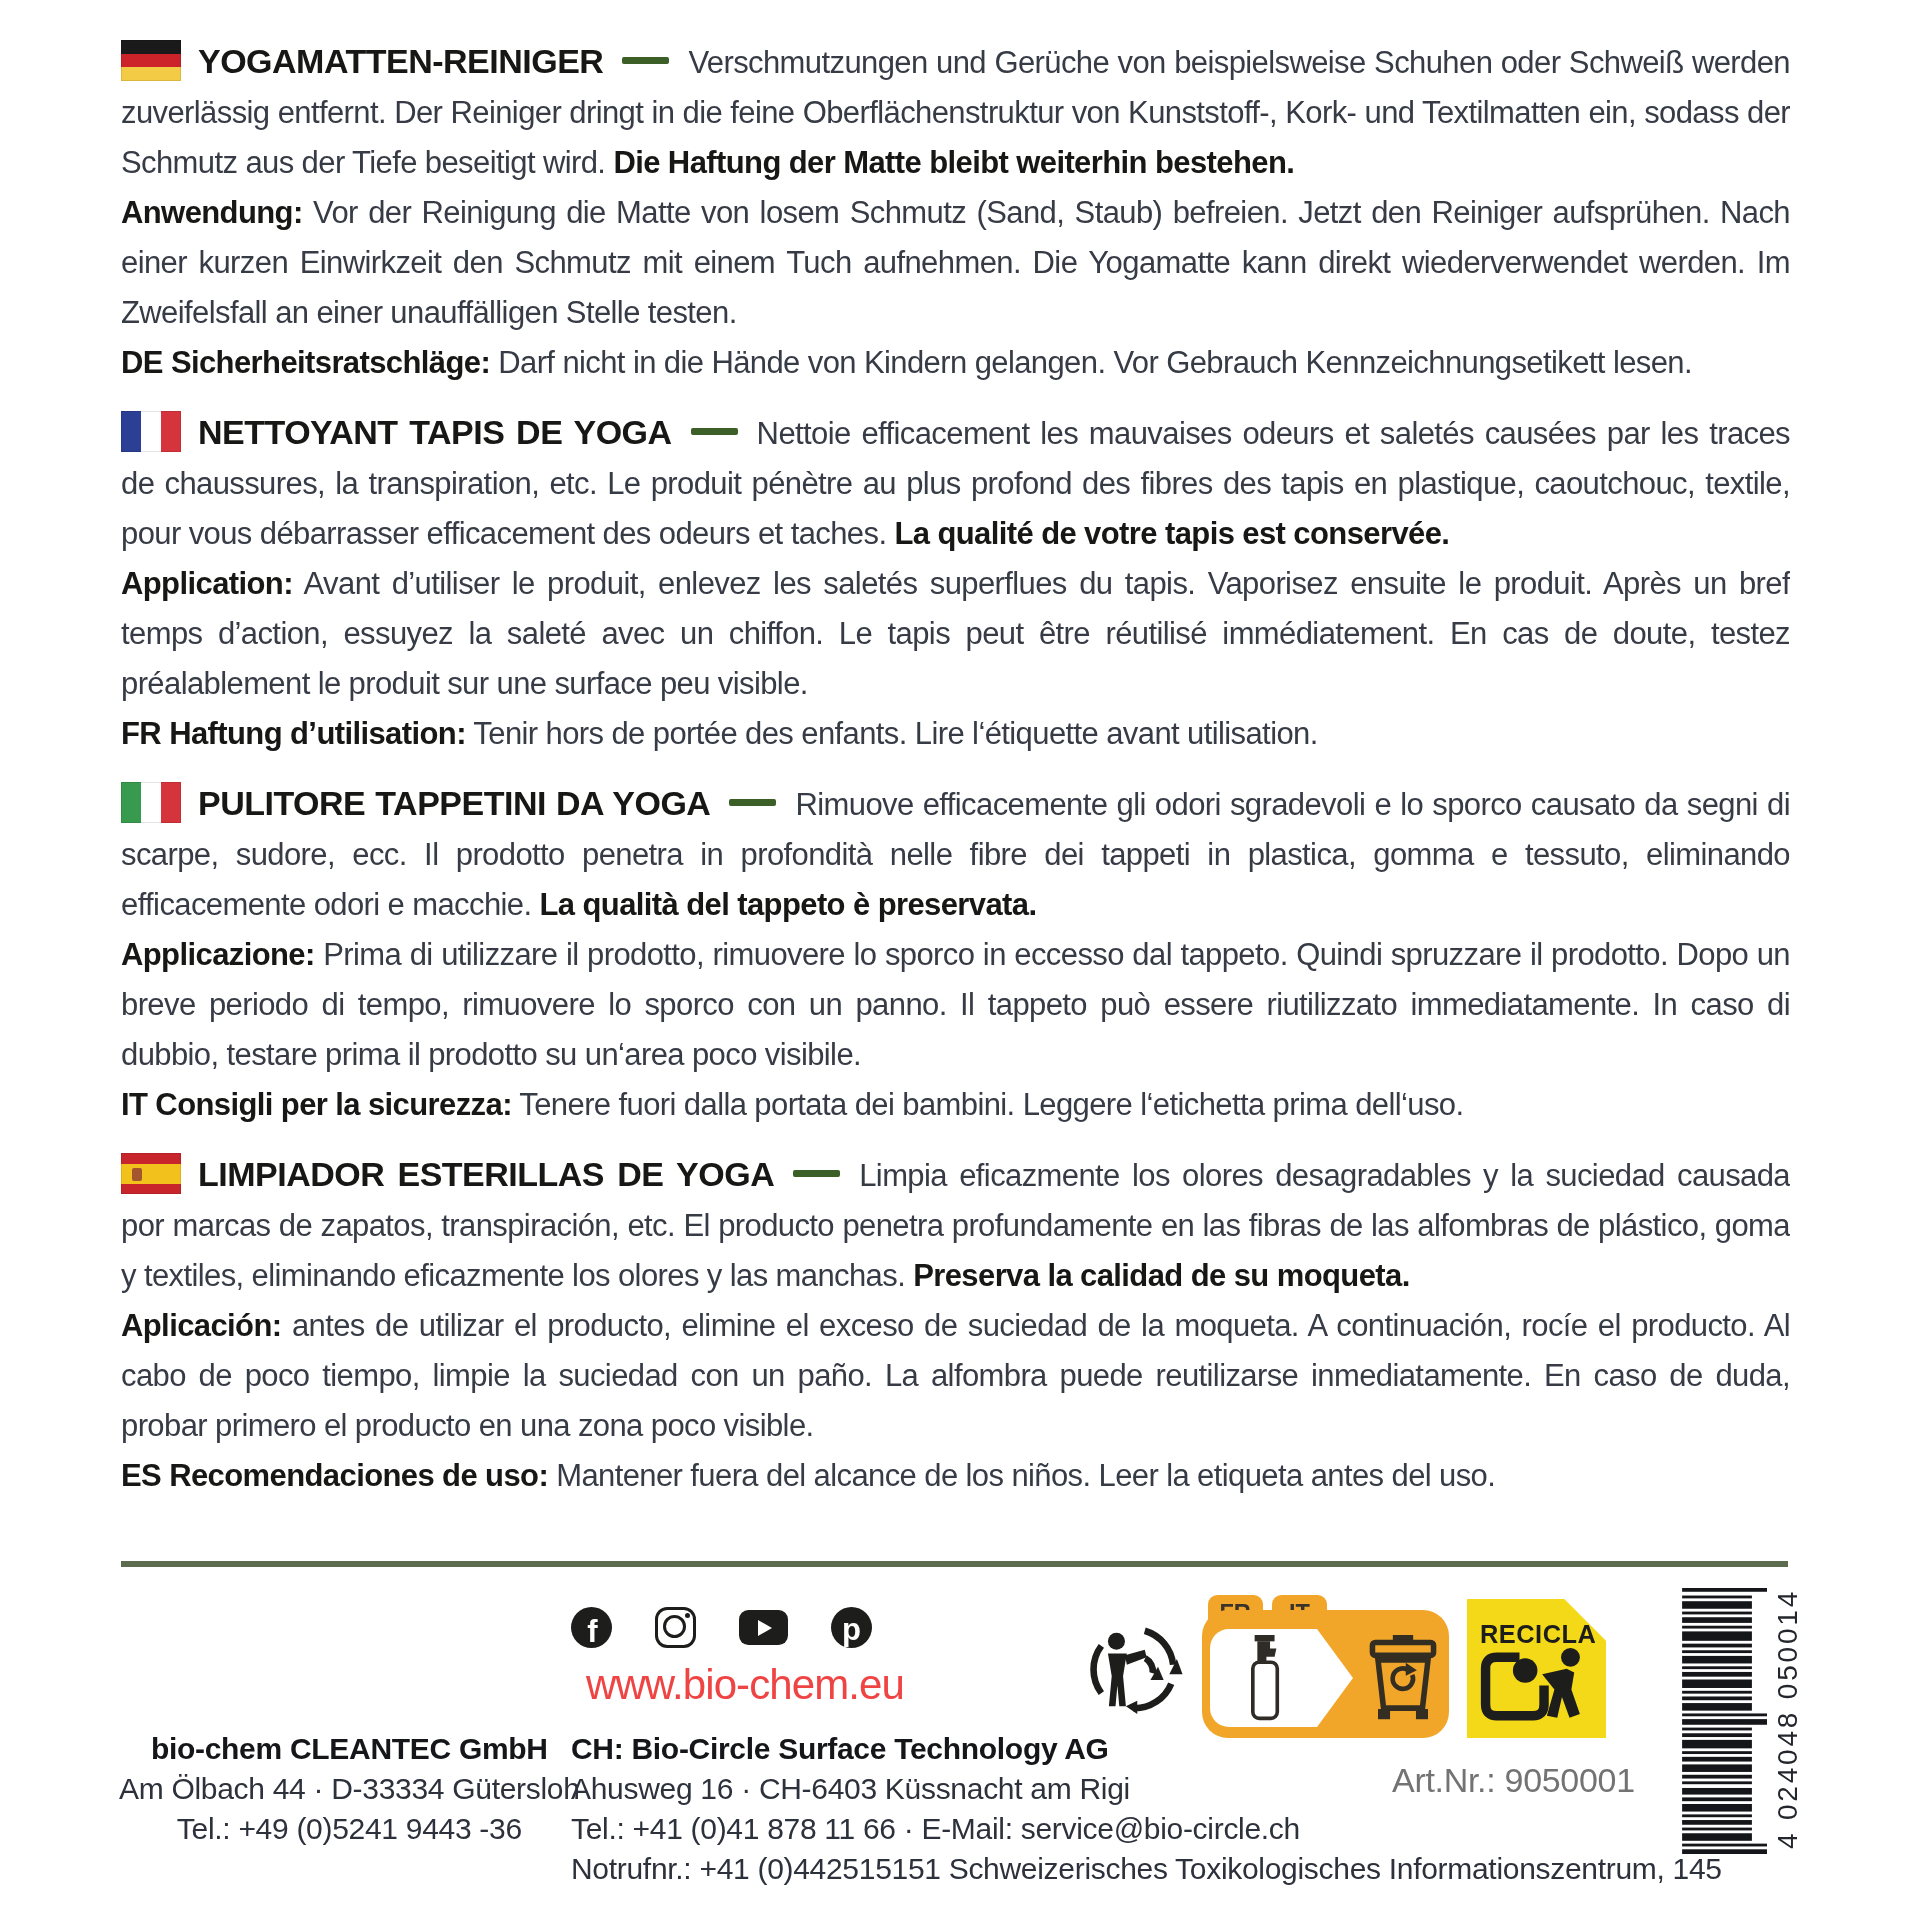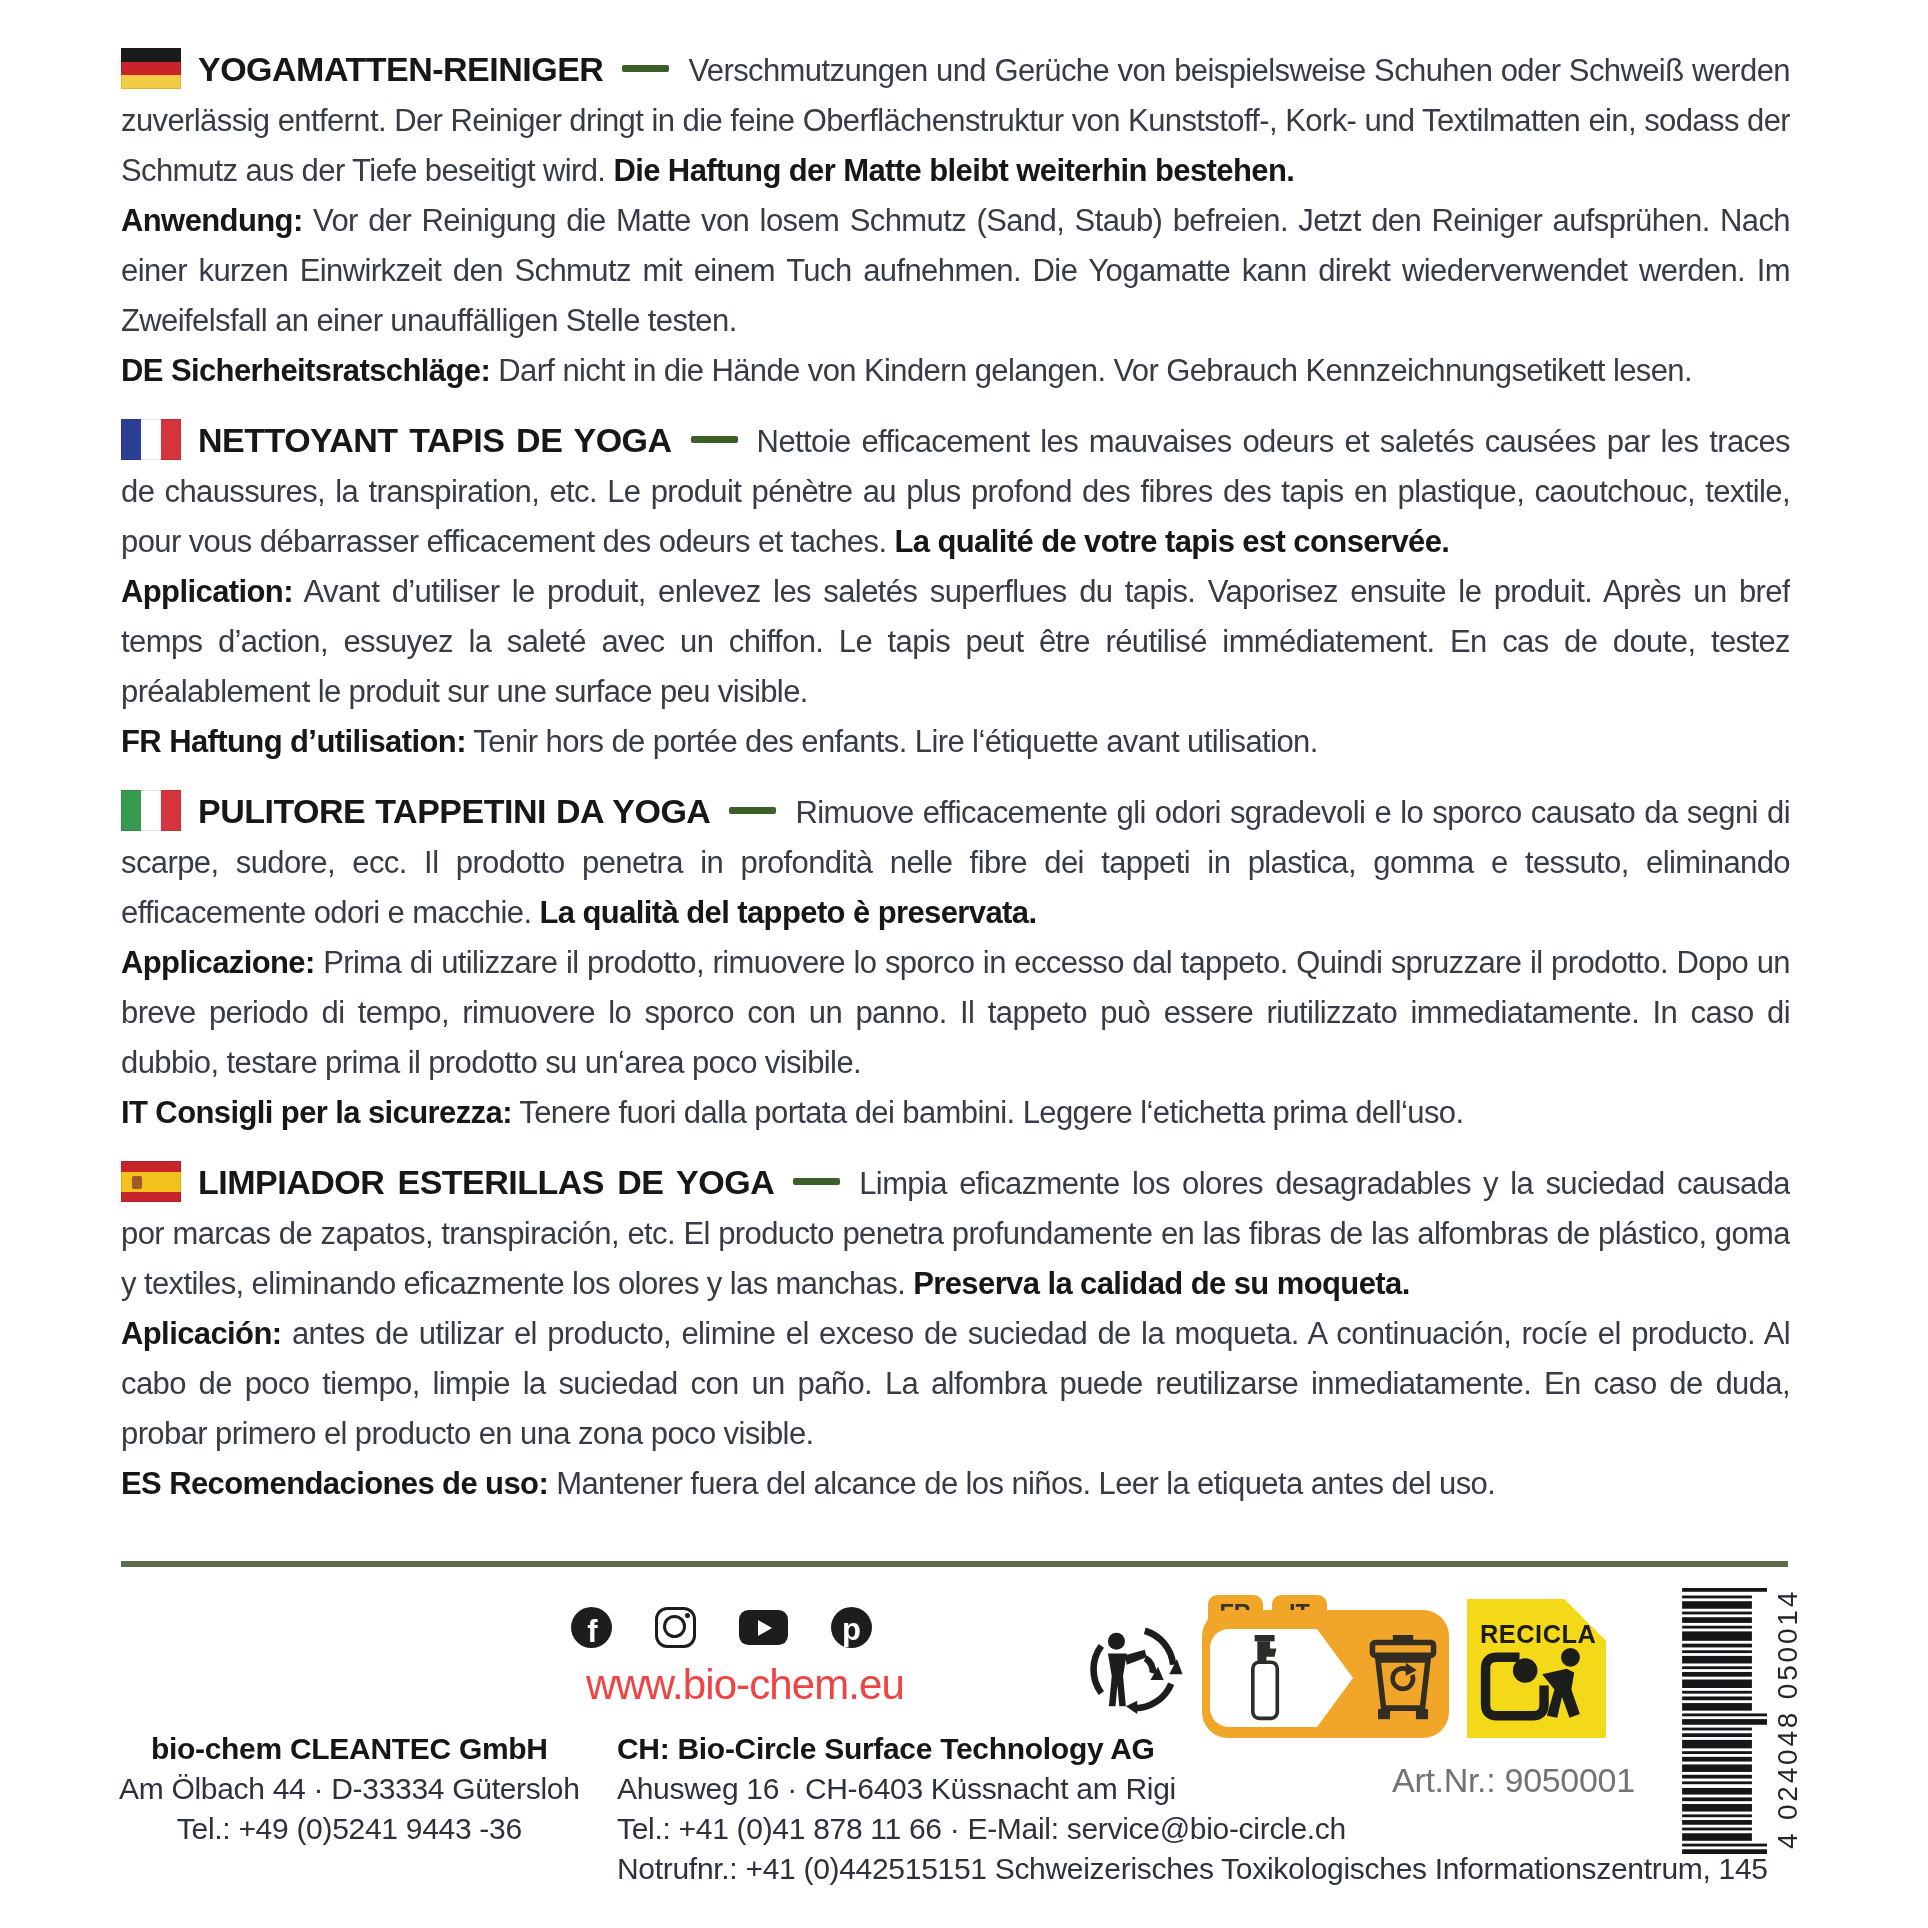--- a/index.html
+++ b/index.html
@@ -1,21 +1,21 @@
 <!DOCTYPE html>
 <html style="font-size:15px"><head>
 <meta charset="utf-8">
 <style>
   html,body{margin:0;padding:0;background:#ffffff;}
   body{font-family:"Liberation Sans","DejaVu Sans",sans-serif;}
   .label{position:relative;width:1928px;height:1928px;background:#fff;overflow:hidden;}
 
   
   .content{position:absolute;left:121px;top:36px;width:1669px;height:1521px;overflow:hidden;}
-  .lang-section{margin:8px 0 19px 0;}
+  .lang-section{margin:0 0 19px 0;}
   .para{margin:0;font-size:31px;line-height:50px;letter-spacing:-0.6px;color:#363b45;text-align:justify;}
   .heading{font-weight:bold;font-size:34px;letter-spacing:-0.5px;color:#171715;}
   .bold-text{font-weight:bold;color:#171715;}
   .dash{display:inline-block;width:47px;height:6.6px;background:#3c5f28;border-radius:1.9px;margin:0 19px;vertical-align:9.4px;}
   .flag{display:inline-block;width:60px;height:41px;margin-right:17px;vertical-align:-7.5px;box-shadow:inset 0 0 0 0.9px rgba(0,0,0,0.10);position:relative;}
   .flag-de{background:linear-gradient(#1a1a1a 33.4%,#cc2229 33.4% 66.7%,#f4cb45 66.7%);}
   .flag-fr{background:linear-gradient(90deg,#2b3f94 33.4%,#ffffff 33.4% 66.7%,#d6343c 66.7%);}
   .flag-it{background:linear-gradient(90deg,#379a4e 33.4%,#ffffff 33.4% 66.7%,#d6343c 66.7%);}
   .flag-es{background:linear-gradient(#c8242c 26%,#f3c11c 26% 76%,#c8242c 76%);}
   .es-emblem{position:absolute;left:11.3px;top:15px;width:9.4px;height:13px;background:#a3552e;border-radius:1.9px;}
@@ -27,21 +27,21 @@
   .footer{position:absolute;left:0;top:1567px;width:1928px;height:362px;}
 
   .logo{position:absolute;left:119px;top:24.5px;width:395px;}
   .logo-line{font-size:87px;font-weight:bold;color:#40692f;letter-spacing:-2.8px;line-height:1;padding-top:45px;white-space:nowrap;}
   .logo-bottle{display:inline-block;vertical-align:-9.4px;margin:0 0.9px;}
   .logo-leaf{position:absolute;left:73px;top:5.6px;transform:rotate(-6deg);}
   .logo-reg{font-size:26px;font-weight:bold;color:#40692f;position:relative;top:-55px;left:7.5px;letter-spacing:0;}
 
   .company{position:absolute;top:162px;font-size:30px;line-height:40px;letter-spacing:-0.3px;color:#2c313b;white-space:nowrap;}
   .company-de{left:119px;text-align:center;}
-  .company-ch{left:571px;margin-left:46px;}
+  .company-ch{left:571px;}
   .company .co-name{font-weight:bold;color:#15161a;}
 
   .social-row{position:absolute;left:571px;top:40px;display:flex;align-items:center;gap:43px;}
   .ic-fb,.ic-pin{width:41px;height:41px;border-radius:50%;background:#1d1d1b;color:#fff;font-size:31px;font-weight:bold;display:flex;justify-content:center;align-items:center;}
   .ic-fb span{transform:translate(0.9px,3.8px);}
   .ic-pin span{transform:translate(0,1.9px);}
   .ic-ig{width:41px;height:41px;border:3.8px solid #1d1d1b;border-radius:12.2px;position:relative;box-sizing:border-box;background:#fff;}
   .ig-lens{position:absolute;left:50%;top:50%;width:17px;height:17px;margin:-12.2px 0 0 -12.2px;border:3.8px solid #1d1d1b;border-radius:50%;}
   .ig-dot{position:absolute;right:2.8px;top:2.8px;width:5.6px;height:5.6px;background:#1d1d1b;border-radius:50%;}
   .ic-yt{width:49px;height:35px;background:#1d1d1b;border-radius:9.4px;display:flex;align-items:center;justify-content:center;}

